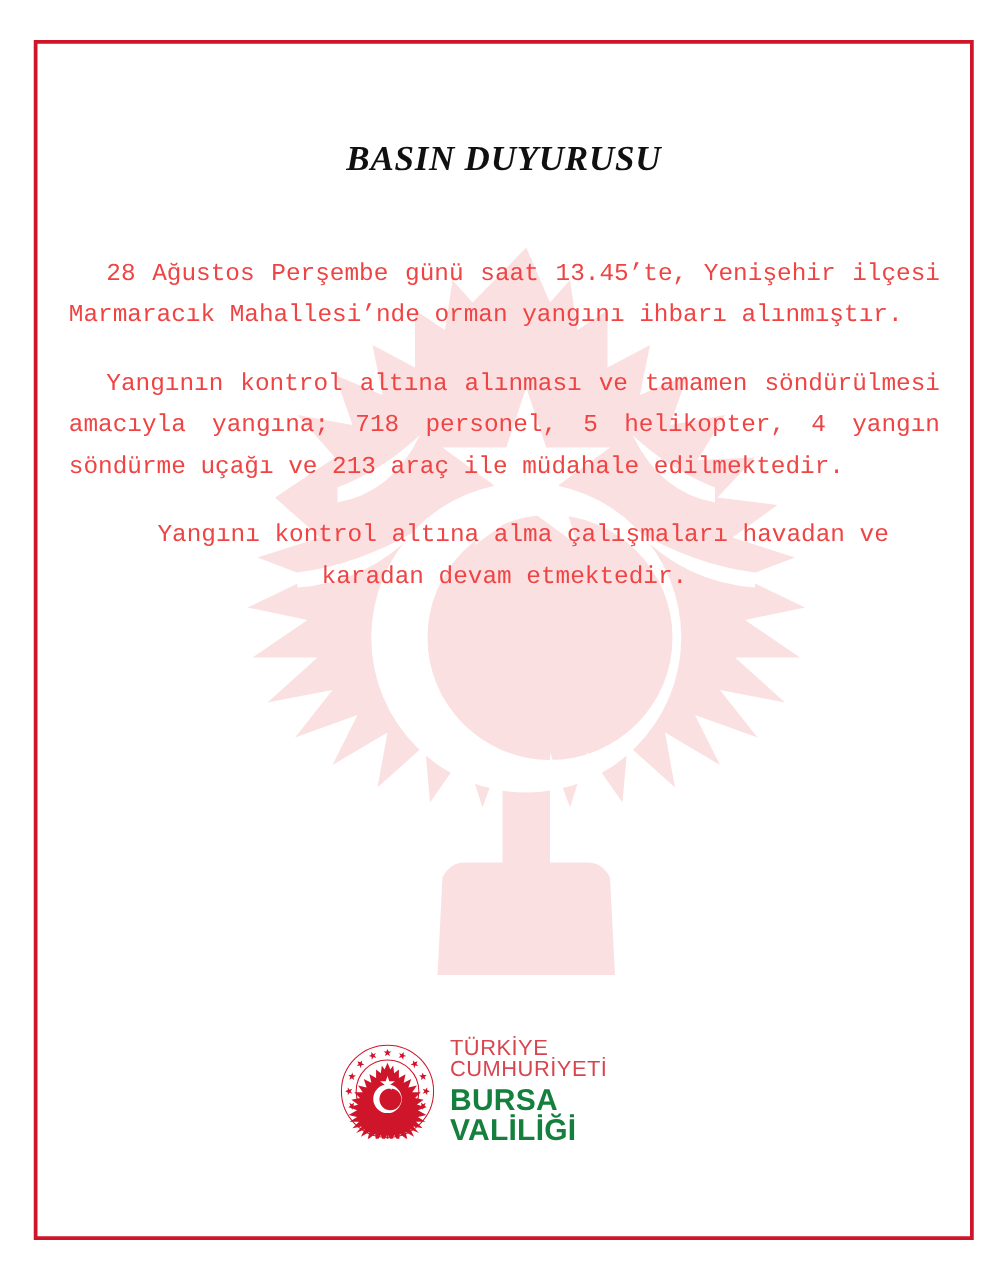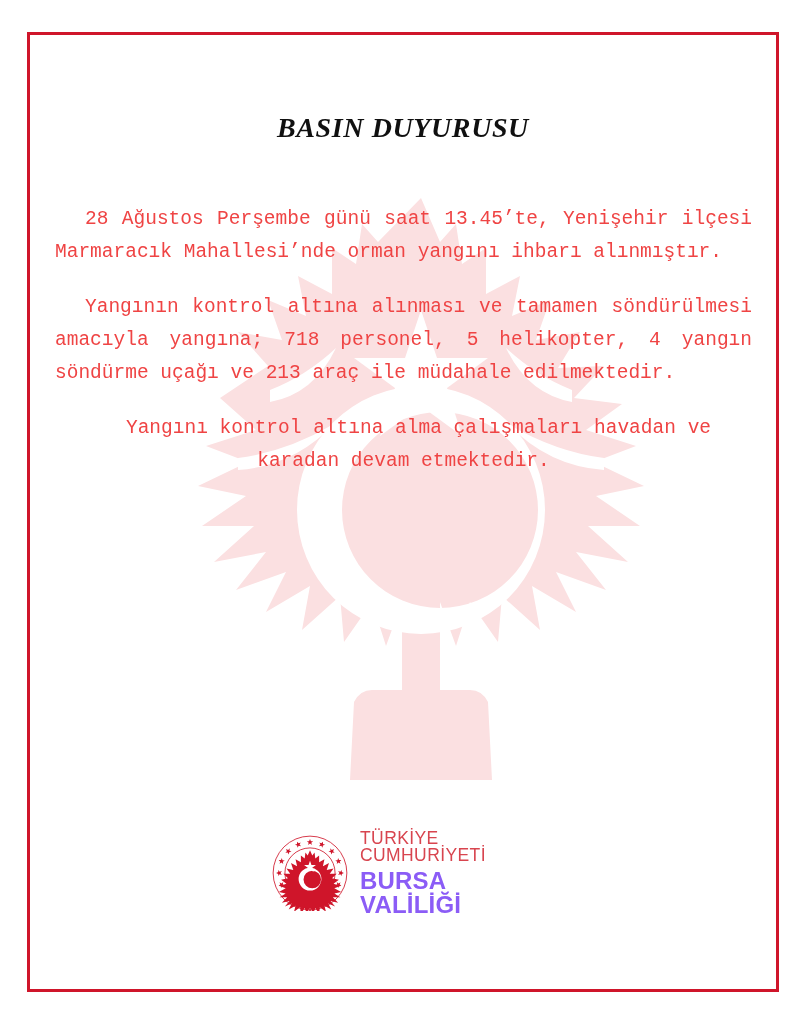--- a/index.html
+++ b/index.html
@@ -111,21 +111,21 @@
     font-size: 17.5px;
     letter-spacing: 0.4px;
     color: #d8454f;
     font-weight: normal;
     margin-bottom: 4px;
   }
   #logo-line2 {
     font-family: "Liberation Sans", "DejaVu Sans", sans-serif;
     font-size: 24px;
     letter-spacing: 0.2px;
-    color: #8b5cf6;
+    color: #15803d;
     font-weight: bold;
   }
 </style>
 </head>
 <body>
 
 <div id="page">
 
   <svg id="watermark" viewBox="0 0 666 608" xmlns="http://www.w3.org/2000/svg" aria-hidden="true">
     <g fill="#fbe0e1">

